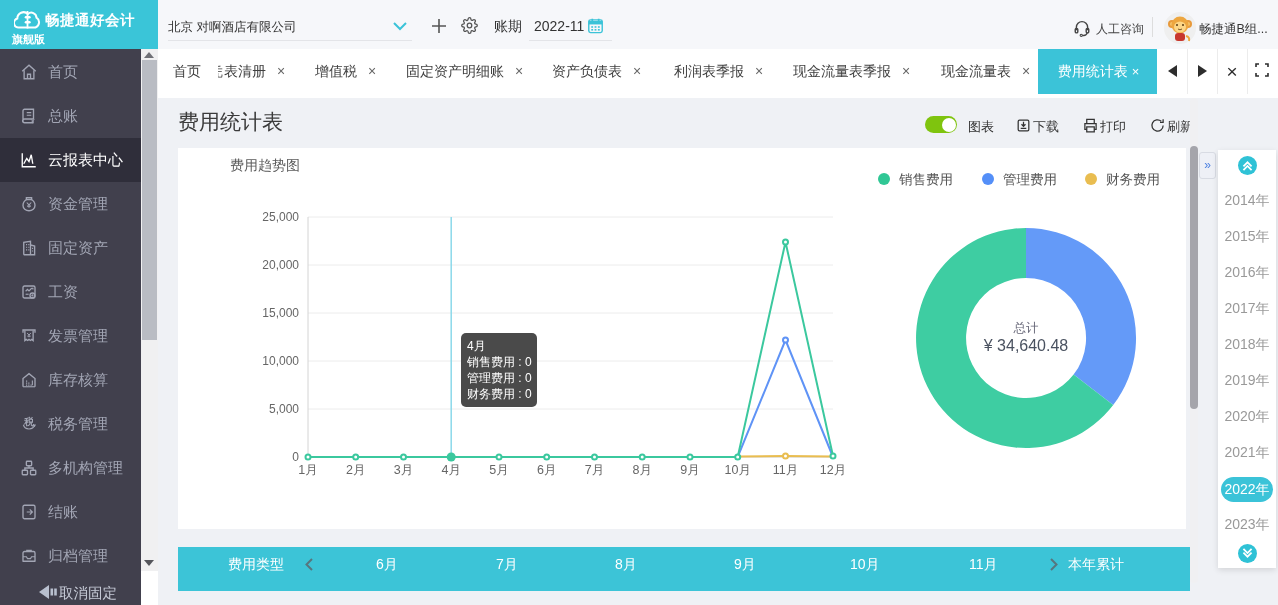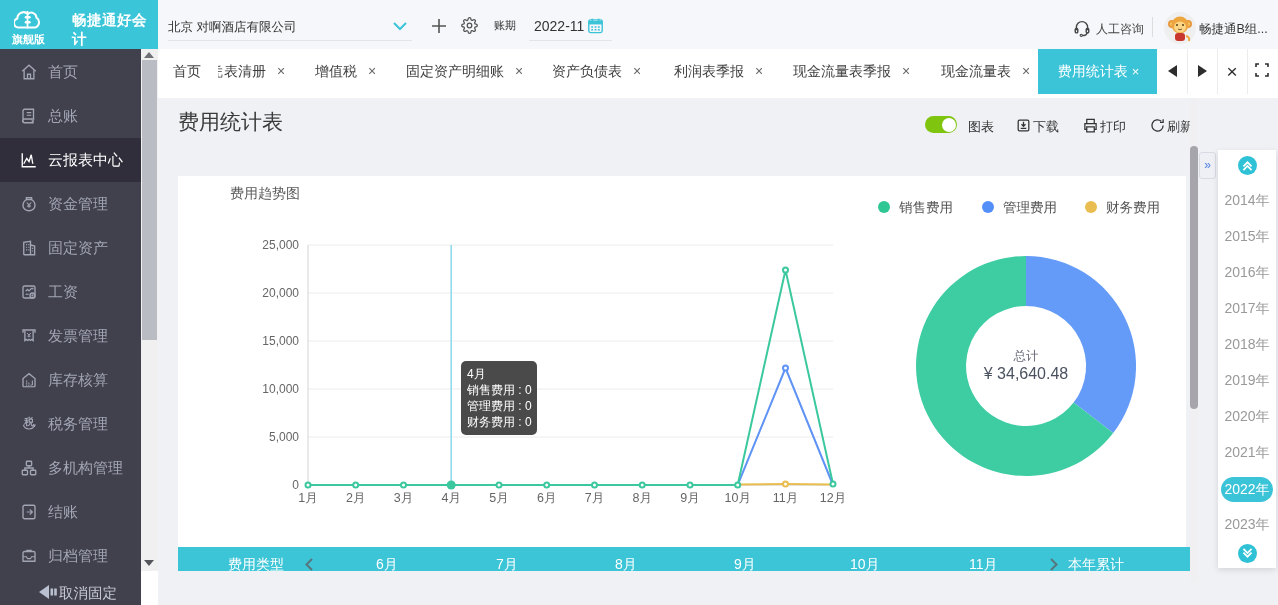--- a/index.html
+++ b/index.html
@@ -2,69 +2,69 @@
 <html><head>
 <meta charset="utf-8">
 <style>
 * { margin:0; padding:0; box-sizing:border-box; }
 html,body { width:1278px; height:605px; overflow:hidden; font-family:"Liberation Sans",sans-serif; }
 #app { position:relative; width:1278px; height:605px; background:#eff1f5; overflow:hidden; }
 .abs { position:absolute; }
 
 #sidebar { left:0; top:0; width:158px; height:605px; background:#41404d; }
 #logo { left:0; top:0; width:158px; height:49px; background:#3ac5d8; }
-#logo .nm { position:absolute; left:45px; top:11px; color:#fff; font-size:14.5px; font-weight:bold; letter-spacing:0.5px;margin-left:27px; }
+#logo .nm { position:absolute; left:45px; top:11px; color:#fff; font-size:14.5px; font-weight:bold; letter-spacing:0.5px; }
 #logo .ed { position:absolute; left:12px; top:32px; color:#fff; font-size:11px; font-weight:bold;text-align:center; }
 #menu-scroll { left:141px; top:49px; width:17px; height:522px; background:#f0f0f1; }
 #scrollwhite { left:141px; top:571px; width:17px; height:34px; background:#fff; }
 #menu-scroll .thumb { position:absolute; left:1px; top:11px; width:15px; height:280px; background:#b9bcc3; }
 #menu-scroll .up { position:absolute; left:3px; top:3px; width:0; height:0; border-left:5px solid transparent; border-right:5px solid transparent; border-bottom:6px solid #6f7076; }
 #menu-scroll .dn { position:absolute; left:3px; bottom:5px; width:0; height:0; border-left:5px solid transparent; border-right:5px solid transparent; border-top:6px solid #55565c; }
 .mitem { position:absolute; left:0; width:141px; height:44px; color:#a2a5b4; font-size:15px; }
 .mitem .txt { position:absolute; left:48px; top:13px; }
 .mitem svg { position:absolute; left:20px; top:13px; }
 .mitem.active { background:#2f2e3a; color:#fff; }
 #pinrow { left:0; top:581px; width:141px; height:24px; background:#41404d; color:#c6cad6; font-size:14.5px; }
 
 #topbar { left:158px; top:0; width:1120px; height:49px; background:#f6f7fa; }
 #topbar .co { position:absolute; left:10px; top:19px; font-size:12.5px; color:#333; }
 #topbar .uline1 { position:absolute; left:10px; top:40px; width:244px; height:1px; background:#e3e4e8; }
 #topbar .uline2 { position:absolute; left:371px; top:40px; width:83px; height:1px; background:#e3e4e8; }
-#topbar .zq { position:absolute; left:336px; top:18px; font-size:11px; color:#333; }
+#topbar .zq { position:absolute; left:336px; top:18px; font-size:14px; color:#333; }
 #topbar .dt { position:absolute; left:376px; top:18px; font-size:14px; color:#333; }
 #topbar .consult { position:absolute; left:938px; top:21px; font-size:12px; color:#444; }
 #topbar .vdiv { position:absolute; left:994px; top:17px; width:1px; height:20px; background:#ddd; }
 #topbar .uname { position:absolute; left:1041px; top:21px; font-size:12.5px; color:#333; }
 
 #tabbar { left:158px; top:49px; width:1120px; height:49px; background:#fff; }
 .tab { position:absolute; top:0; height:45px; line-height:45px; font-size:14px; color:#3f3f3f; white-space:nowrap; }
 .tab .x { color:#666; font-size:14px; margin-left:7px; }
 #tab-active { position:absolute; left:880px; top:0; width:119px; height:45px; background:#3bc3d8; color:#fff; text-align:center; line-height:45px; font-size:14px; }
 .tbtn { position:absolute; top:0; width:30px; height:45px; line-height:45px; text-align:center; color:#2d2d2d; }
 .tsep { position:absolute; top:0; width:1px; height:45px; background:#ececec; }
 
 #title { left:178px; top:108px; font-size:21px; color:#3b3b3b; }
 #toolbar { left:920px; top:112px; width:290px; height:26px; }
 .toggle { position:absolute; left:5px; top:4px; width:32px; height:17px; border-radius:9px; background:#7fc40e; }
 .toggle .knob { position:absolute; right:1.5px; top:1.5px; width:14px; height:14px; border-radius:50%; background:#fff; }
 #toolbar span { position:absolute; top:6px; font-size:13px; color:#333; }
 
-#panel { left:178px; top:148px; width:1008px; height:381px; background:#fff;margin-top:28px; }
+#panel { left:178px; top:148px; width:1008px; height:381px; background:#fff; }
 
 #cscroll { left:1190px; top:98px; width:8px; height:485px; background:#f0f0f2; border-radius:4px; }
 #cscroll .thumb { position:absolute; left:0; top:48px; width:8px; height:263px; background:#a5a5ab; border-radius:4px; }
 
 #collapse { left:1199px; top:152px; width:17px; height:27px; background:#eef0f6; border:1px solid #d8dbe3; border-radius:3px; color:#4a7fe0; font-size:12px; text-align:center; line-height:25px; }
 
 #years { left:1218px; top:150px; width:58px; height:418px; background:#fff; box-shadow:0 2px 6px rgba(0,0,0,0.12); border-radius:0; }
 .yr { position:absolute; left:0; width:58px; height:20px; text-align:center; font-size:14px; color:#999; }
 #yr-pill { position:absolute; left:3px; top:327px; width:52px; height:25px; border-radius:13px; background:#3bc3d8; color:#fff; text-align:center; line-height:25px; font-size:14px; }
 .ycirc { position:absolute; left:1238px; width:19px; height:19px; border-radius:50%; background:#2fc2d6; }
 
-#bbar { left:178px; top:547px; width:1012px; height:24px; background:#3cc4d7; color:#fff; font-size:14px; }
+#bbar { left:178px; top:547px; width:1012px; height:44px; background:#3cc4d7; color:#fff; font-size:14px; }
 #bbar div { position:absolute; top:9px; }
 </style>
 </head>
 <body>
 <div id="app">
 
   <div id="topbar" class="abs">
     <div class="uline1"></div>
     <div class="uline2"></div>
     <span class="co">北京 对啊酒店有限公司</span>

